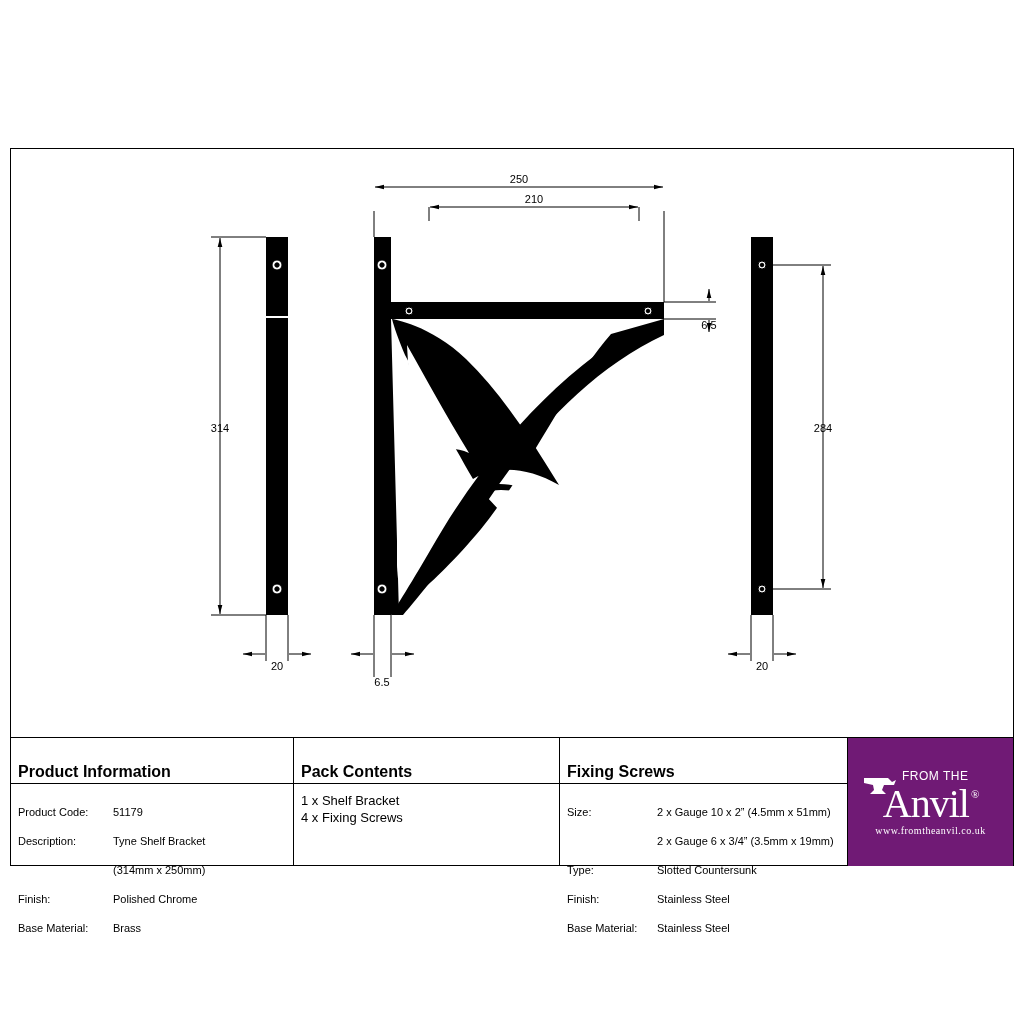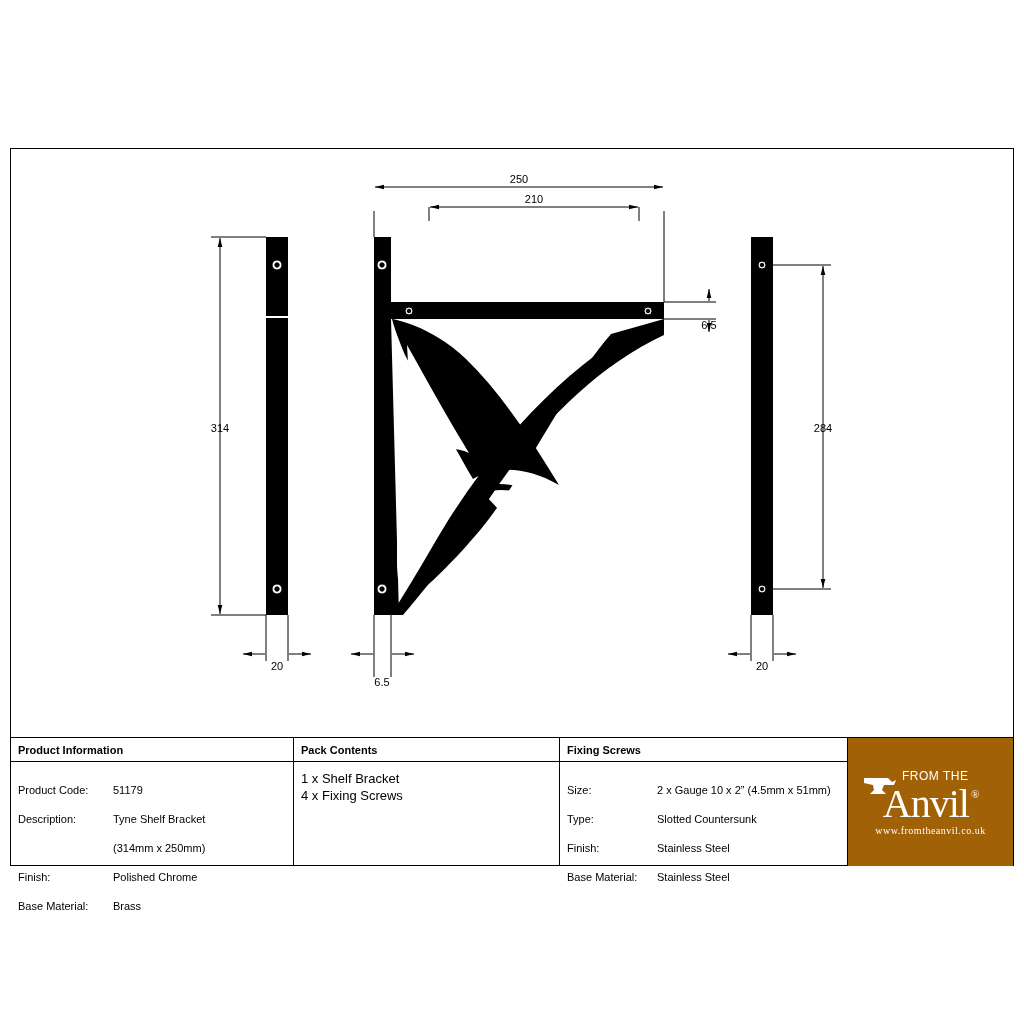--- a/index.html
+++ b/index.html
@@ -42,27 +42,28 @@
     position:absolute;
     left:0; top:588px; width:100%; height:129px;
     border-top:1px solid #000;
     display:flex;
   }
   .col { border-right:1px solid #000; height:100%; position:relative; }
   .col:last-child { border-right:none; }
   .col-product { width:283px; }
   .col-pack { width:266px; }
   .col-screws { width:288px; }
-  .col-logo { flex:1; background:#a16207; }
+  .col-logo { flex:1; background:#701a75; }
 
   .colhead {
     height:24px; line-height:24px;
-    font-size:11px; font-weight:bold;
+    font-size:16px; font-weight:bold;
     padding-left:7px;
     border-bottom:1px solid #000;
+    margin-top:22px;
   }
   .colbody { padding:8px 7px 0 7px; font-size:11px; }
   .kvrow { display:flex; line-height:17px;margin-top:12px; }
   .kvrow .k { width:95px; flex:none; }
   .kvrow .v { flex:1; }
   .kvrow.indent .k { visibility:hidden; }
   .packline { line-height:17px; font-size:13px; }
 
   .col-screws .kvrow .k { width:90px; }
 
@@ -266,20 +267,24 @@
       </div>
     </div>
 
     <div class="col col-screws">
       <div class="colhead">Fixing Screws</div>
       <div class="colbody">
         <div class="kvrow">
           <span class="k">Size:</span>
           <span class="v">2 x Gauge 10 x 2” (4.5mm x 51mm)</span>
         </div>
+        <div class="kvrow indent">
+          <span class="k"></span>
+          <span class="v">2 x Gauge 6 x 3/4” (3.5mm x 19mm)</span>
+        </div>
         <div class="kvrow">
           <span class="k">Type:</span>
           <span class="v">Slotted Countersunk</span>
         </div>
         <div class="kvrow">
           <span class="k">Finish:</span>
           <span class="v">Stainless Steel</span>
         </div>
         <div class="kvrow">
           <span class="k">Base Material:</span>

